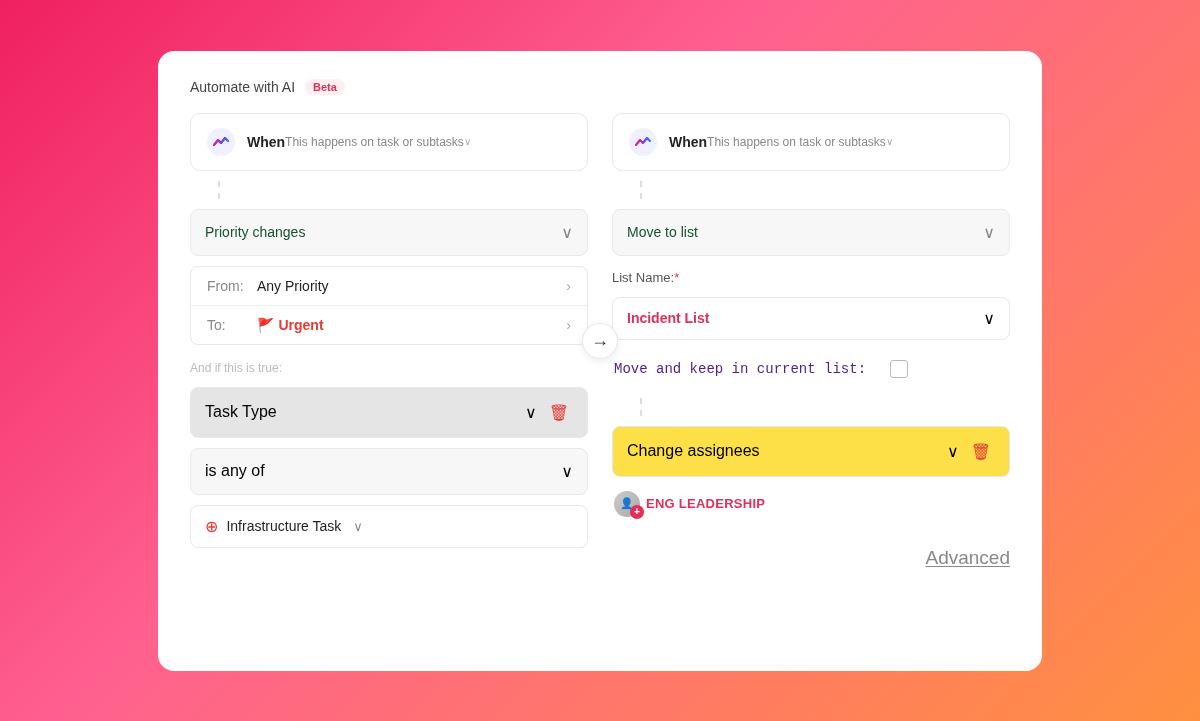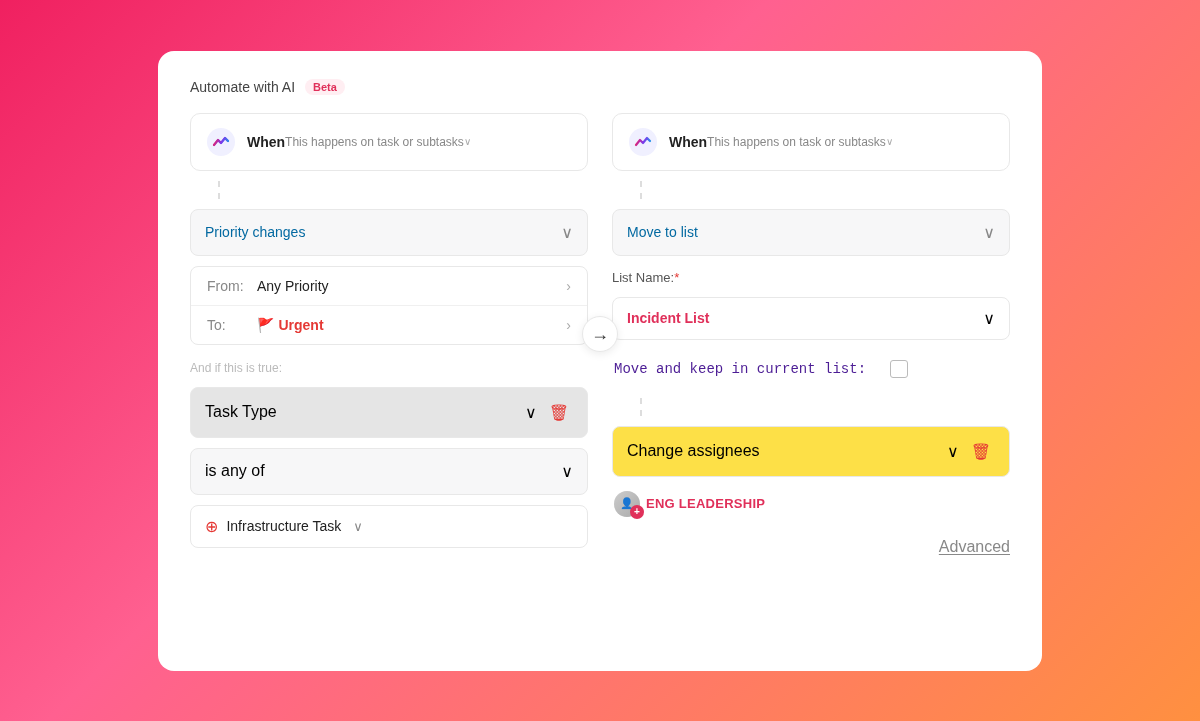--- a/index.html
+++ b/index.html
@@ -120,21 +120,21 @@
       border: 1.5px solid #e8e8e8;
       border-radius: 8px;
       padding: 13px 14px;
       display: flex;
       align-items: center;
       justify-content: space-between;
       cursor: pointer;
     }
     .dropdown-row .label {
       font-size: 14px;
-      color: #0369a1;
+      color: #14532d;
       font-weight: 500;
     }
     .dropdown-row .chevron-down {
       color: #888;
       font-size: 16px;
     }
     .from-to-block {
       background: #fff;
       border: 1.5px solid #e8e8e8;
       border-radius: 8px;
@@ -320,26 +320,26 @@
     }
     .eng-label {
       color: #e0305a;
       font-weight: 700;
       font-size: 13px;
       letter-spacing: 0.02em;
     }
     .advanced-btn {
       background: none;
       border: none;
-      font-size: 16px;
+      font-size: 19px;
       color: #888;
       cursor: pointer;
       text-decoration: underline;
       text-underline-offset: 2px;
-      margin-top: 7px;
+      margin-top: 16px;
       align-self: flex-end;
     }
     .arrow-connector {
       position: absolute;
       left: 50%;
       top: 50%;
       transform: translate(-50%, -50%);
       background: #fff;
       border: 1.5px solid #e8e8e8;
       border-radius: 50%;

